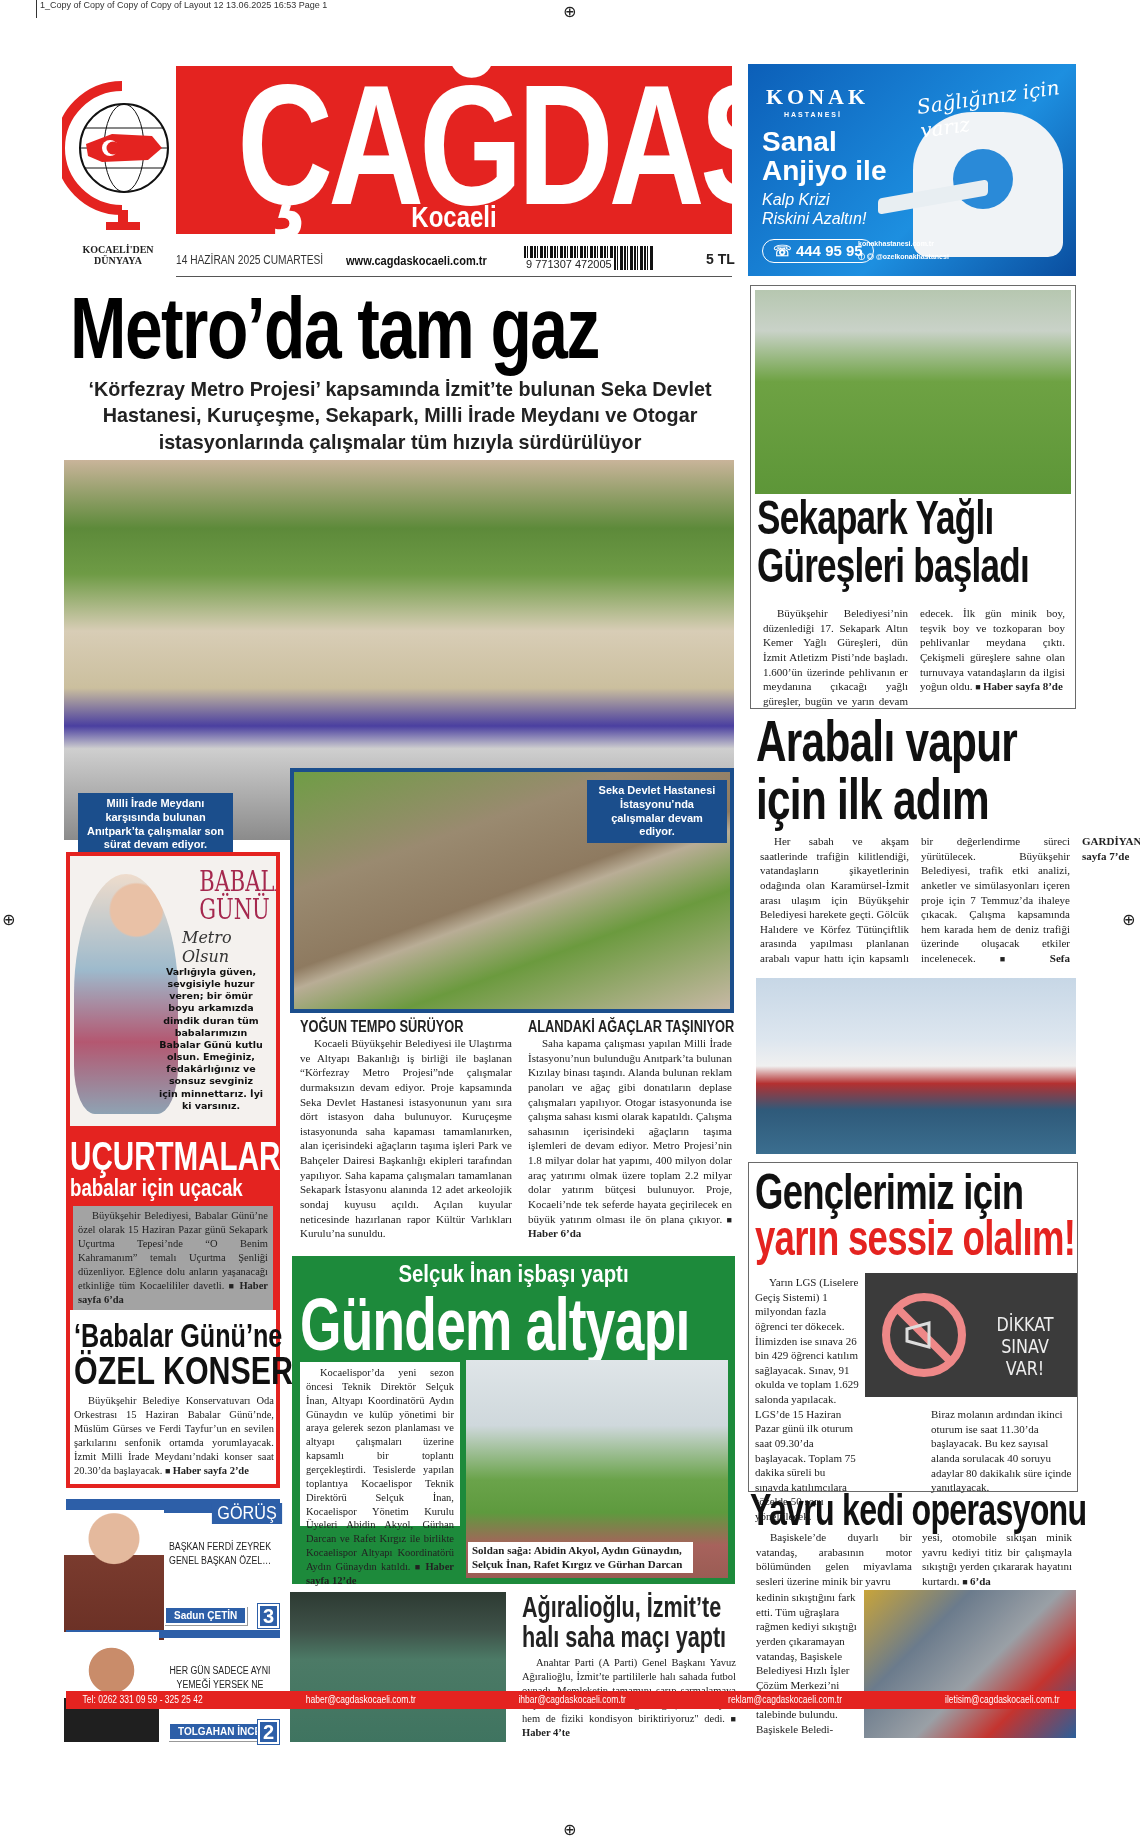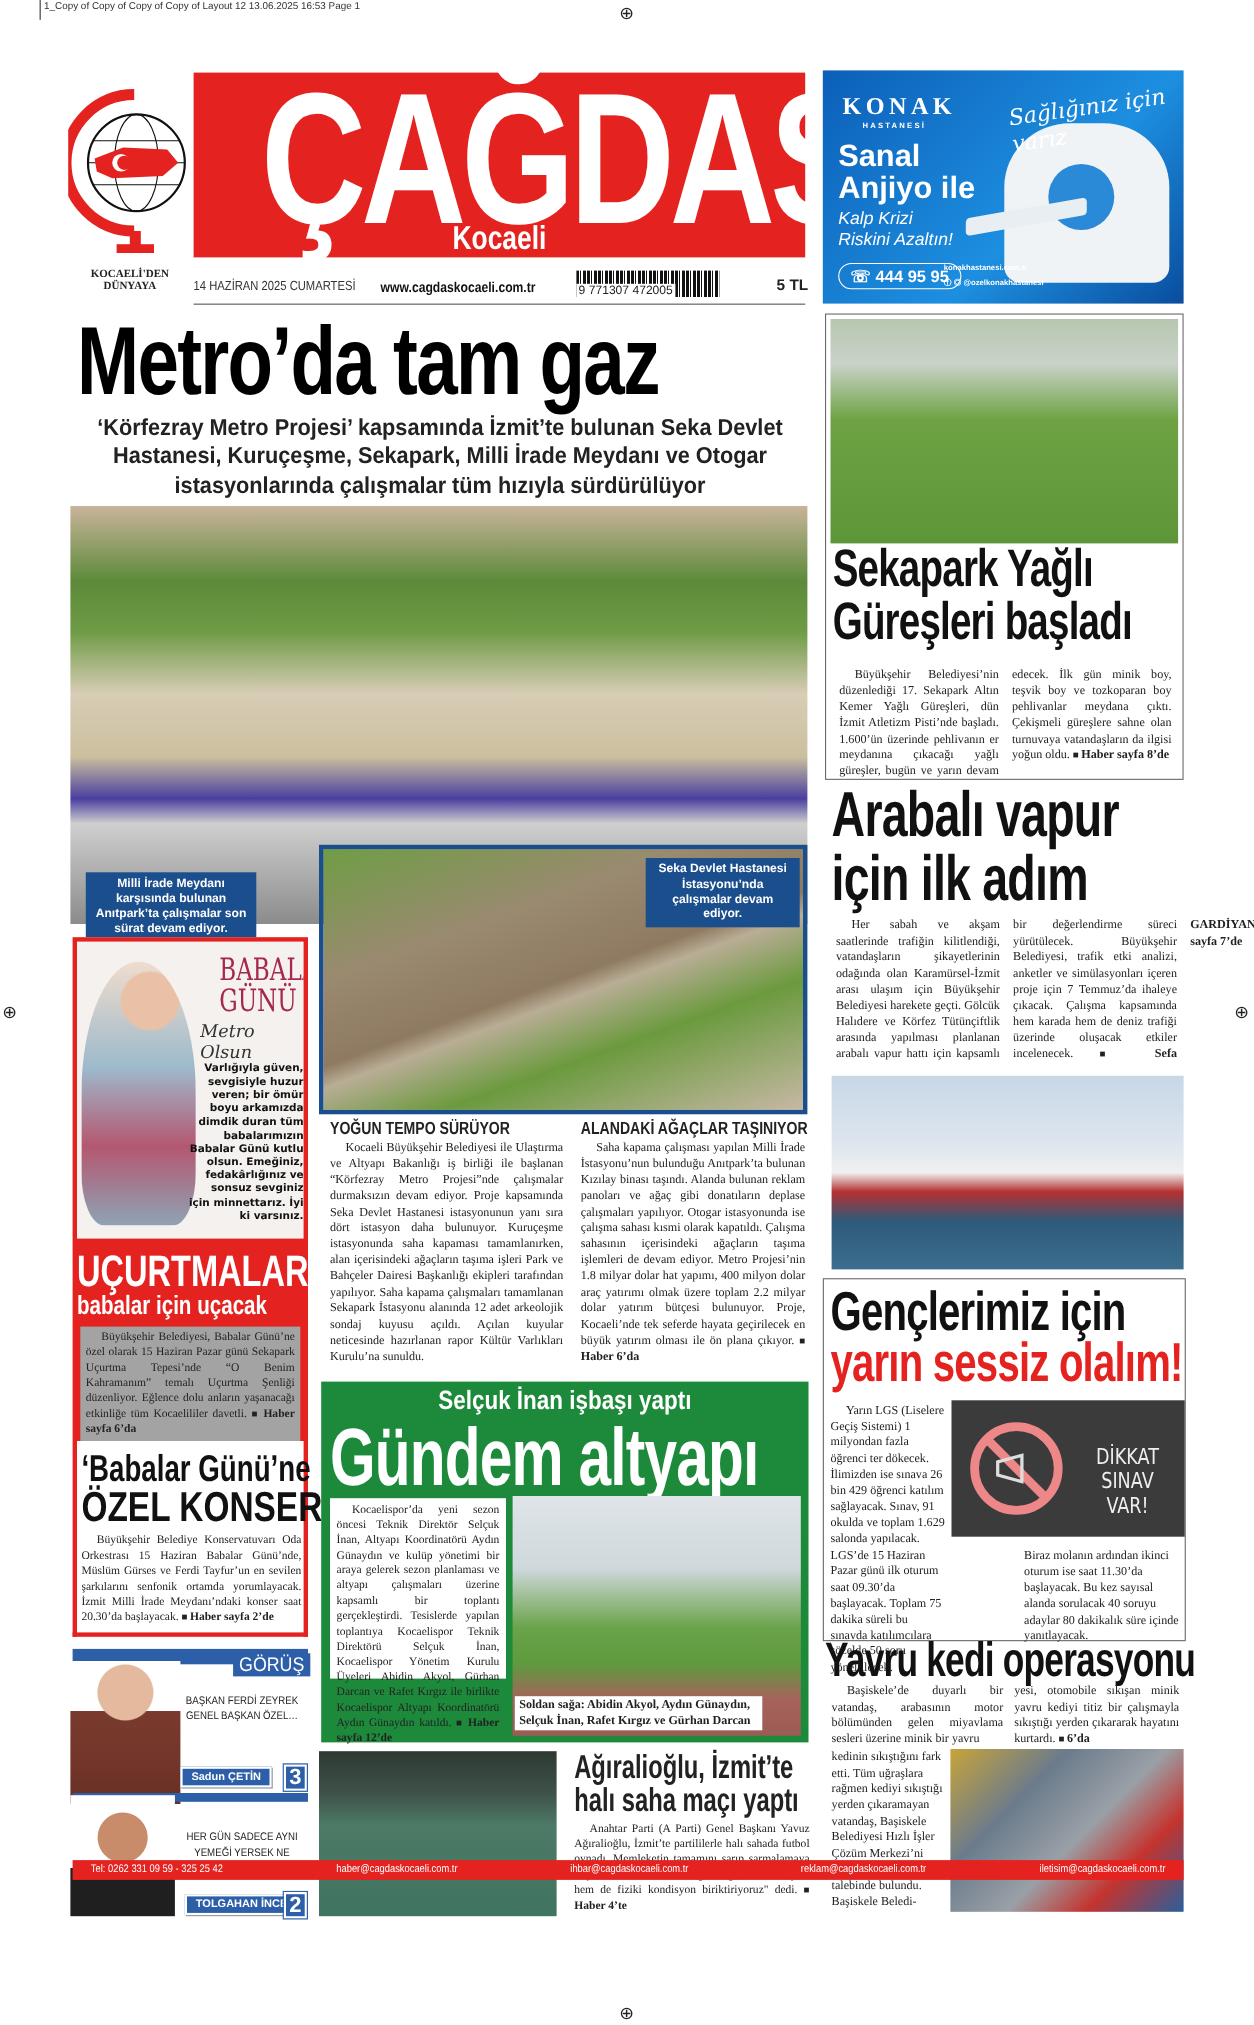--- a/index.html
+++ b/index.html
@@ -50,21 +50,21 @@
 .hl-side{font:bold 48px/1 "Liberation Sans",sans-serif;color:#111;transform:scaleX(.73);transform-origin:left top;white-space:nowrap;letter-spacing:-1px}
 .body{font:11.5px/1.33 "Liberation Serif",serif;color:#222;text-align:justify}
 .body .ind{padding-left:14px}
 .ref{font-weight:bold}
 .ref::before{content:"■ ";font-size:9px}
 .boxed{border:1.5px solid #6a6a6a}
 
 .babalar{left:66px;top:852px;width:214px;height:278px;border:4px solid #e42320;background:#f4f1ee;overflow:hidden}
 .bab-title{left:118px;top:12px;font:28px/1 "DejaVu Serif",serif;color:#a5284e;text-align:center;width:90px;transform:scaleX(.75);transform-origin:center top}
 .bab-kutlu{left:112px;top:72px;font:italic 16px "DejaVu Serif",serif;color:#333}
-.bab-msg{left:100px;top:110px;width:106px;font:bold 9.5px/1.28 "DejaVu Sans",sans-serif;color:#111;text-align:right}
+.bab-msg{left:88px;top:110px;width:106px;font:bold 9.5px/1.28 "DejaVu Sans",sans-serif;color:#111;text-align:center}
 .bab-fig{left:4px;top:18px;width:104px;height:240px;border-radius:50% 50% 20% 20%;background:radial-gradient(circle at 60% 15%,#e8b99a 0 12%,transparent 13%),linear-gradient(180deg,#eed9c7 0%,#8fb1c7 40%,#a93d5b 70%,#7d96aa 100%);opacity:.85}
 .red-card{left:66px;top:1130px;width:214px;height:180px;background:#e42320}
 .rc-h1{left:4px;top:6px;font:bold 40px/1 "Liberation Sans",sans-serif;color:#fff;transform:scaleX(.74);transform-origin:left top;white-space:nowrap}
 .rc-h2{left:4px;top:46px;font:bold 24px/1 "Liberation Sans",sans-serif;color:#fff;transform:scaleX(.78);transform-origin:left top;white-space:nowrap}
 .rc-body{left:7px;top:76px;width:200px;background:#a3a3a3;padding:3px 5px}
 .konser{left:66px;top:1310px;width:214px;height:178px;border:4px solid #e42320;border-top:none;background:#fff}
 .k-h1{left:4px;top:8px;font:bold 34px/1 "Liberation Sans",sans-serif;color:#111;transform:scaleX(.74);transform-origin:left top;white-space:nowrap}
 .k-h2{left:4px;top:42px;font:bold 38px/1 "Liberation Sans",sans-serif;color:#111;transform:scaleX(.8);transform-origin:left top;white-space:nowrap}
 .k-body{left:4px;top:84px;width:200px}
 .gorus-bar{height:14px;background:#2d5fa8}

